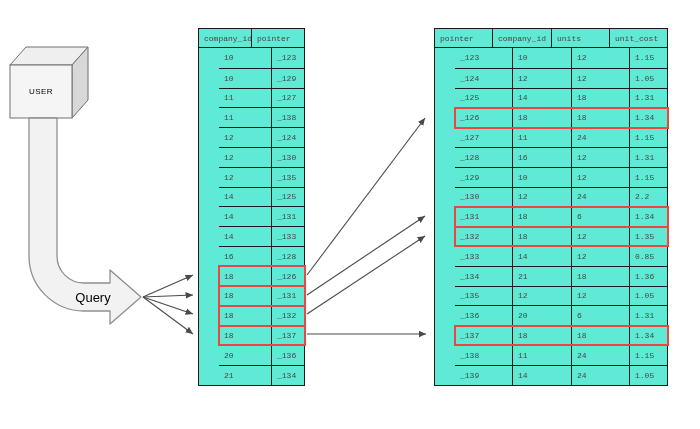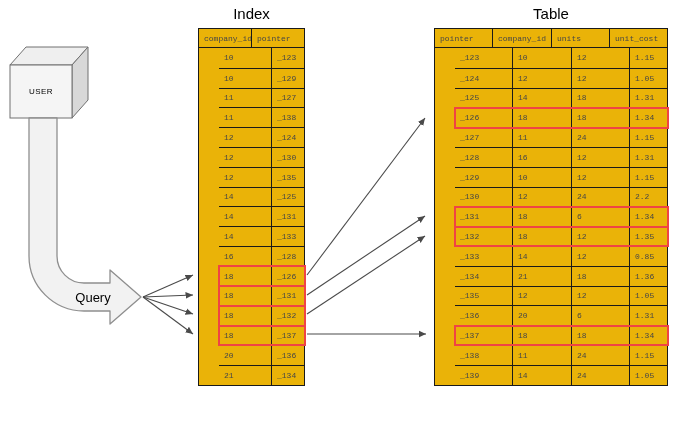--- a/index.html
+++ b/index.html
@@ -7,21 +7,21 @@
     position:relative;width:700px;height:429px;background:#fff;overflow:hidden;
     font-family:"Liberation Sans",sans-serif;
   }
   .tbl-title{
     position:absolute;top:4px;height:20px;line-height:20px;text-align:center;
     font-size:15px;font-weight:500;color:#000;
   }
   #index-title{left:198px;width:107px;}
   #main-title{left:434px;width:234px;}
   .dtable{
-    position:absolute;top:28px;background:#eab308;
+    position:absolute;top:28px;background:#5eead4;
     border:1.5px solid var(--border);box-sizing:border-box;
   }
   #index-table{left:198px;width:107px;}
   #main-table{left:434px;width:234px;}
   .trow{
     display:grid;position:relative;height:19.8px;box-sizing:border-box;
   }
   .trow.head{height:19px;border-bottom:1px solid var(--border);}
   .trow + .trow{border-top:1px solid var(--border);margin-left:20px;}
   .trow.head + .trow{border-top:none;}
@@ -39,22 +39,20 @@
     border:2px solid var(--red);pointer-events:none;z-index:3;
   }
   svg.overlay{position:absolute;left:0;top:0;pointer-events:none;}
   .svgtext{font-family:"Liberation Sans",sans-serif;fill:#000;}
 </style>
 <style>.cube-front{fill:#f5f5f5;stroke:#707070;stroke-width:1;}.cube-top{fill:#efefef;stroke:#707070;stroke-width:1;}.cube-side{fill:#d8d8d8;stroke:#707070;stroke-width:1;}.bigarrow{fill:#f2f2f2;stroke:#8f8f8f;stroke-width:1.3;stroke-linejoin:round;}.thin line{stroke:#4a4a4a;stroke-width:1.1;}.ah-fill{fill:#4a4a4a;}</style></head>
 <body>
 
 <div class="canvas">
 
-  <div class="tbl-title" id="index-title">Index</div>
-  <div class="tbl-title" id="main-title">Table</div>
 
   <div class="dtable" id="index-table">
       <div class="trow head">
         <div class="tcell">company_id</div>
         <div class="tcell">pointer</div>
       </div>
       <div class="trow body">
         <div class="tcell">10</div>
         <div class="tcell">_123</div>
       </div>

